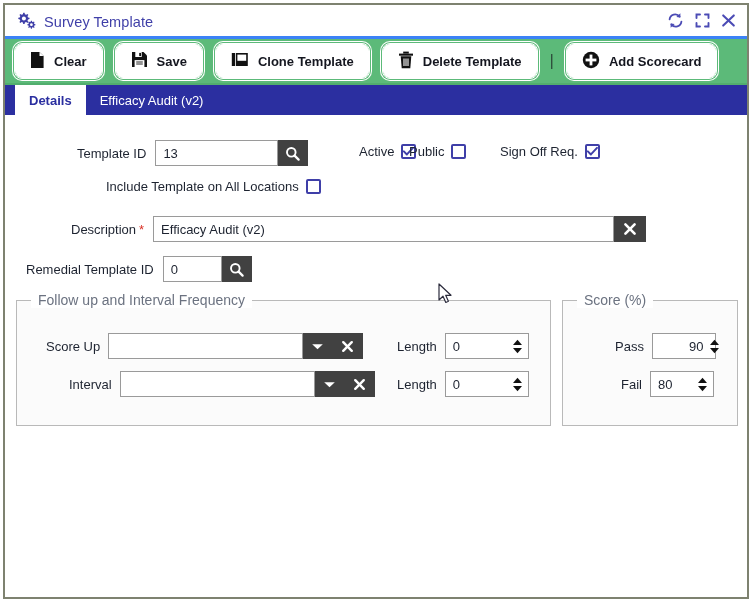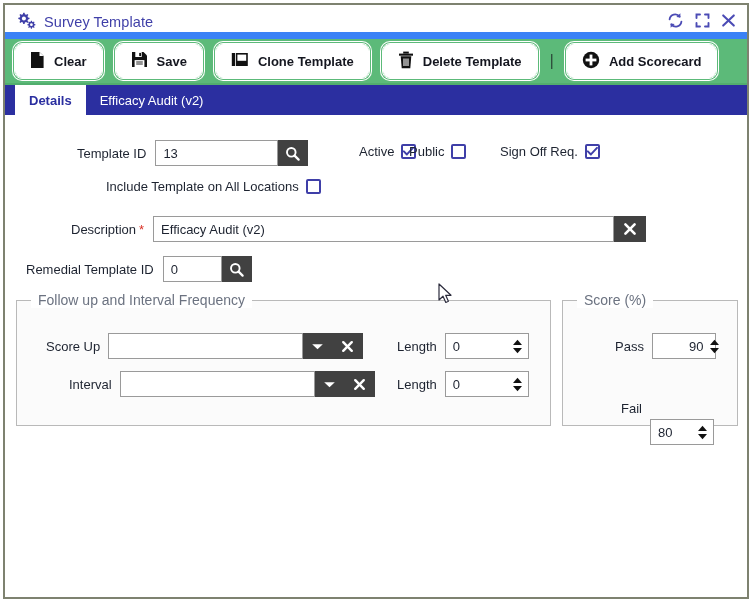--- a/index.html
+++ b/index.html
@@ -18,21 +18,21 @@
     border: 2px solid #7e8270;
     background: #ffffff;
     overflow: hidden;
   }
 
   
   #titlebar {
     position: relative;
     height: 34px;
     background: #ffffff;
-    border-bottom: 7px solid #3b82f6;
+    border-bottom: 3px solid #3b82f6;
   }
   #title-left {
     position: absolute;
     left: 12px; top: 0;
     height: 34px;
     display: flex; align-items: center; gap: 8px;
   }
   #title-text {
     color: #3f3fa8;
     font-size: 14.5px;
@@ -462,21 +462,21 @@
             <svg width="11" height="15" viewBox="0 0 11 15">
               <path d="M5.5 0.8 L10 6 L1 6 Z" fill="#111111"></path>
               <path d="M5.5 14.2 L1 9 L10 9 Z" fill="#111111"></path>
             </svg>
           </span>
         </div>
       </div>
 
       <div class="row" style="left:58px; top:70px;">
         <span class="lbl">Fail</span>
-        <div class="spin" style="width:64px; margin-left:8px;margin-top:48px;">
+        <div class="spin" style="width:64px; margin-left:8px;">
           <span class="spin-val">80</span>
           <span class="spin-arrows">
             <svg width="11" height="15" viewBox="0 0 11 15">
               <path d="M5.5 0.8 L10 6 L1 6 Z" fill="#111111"></path>
               <path d="M5.5 14.2 L1 9 L10 9 Z" fill="#111111"></path>
             </svg>
           </span>
         </div>
       </div>
     </div>

